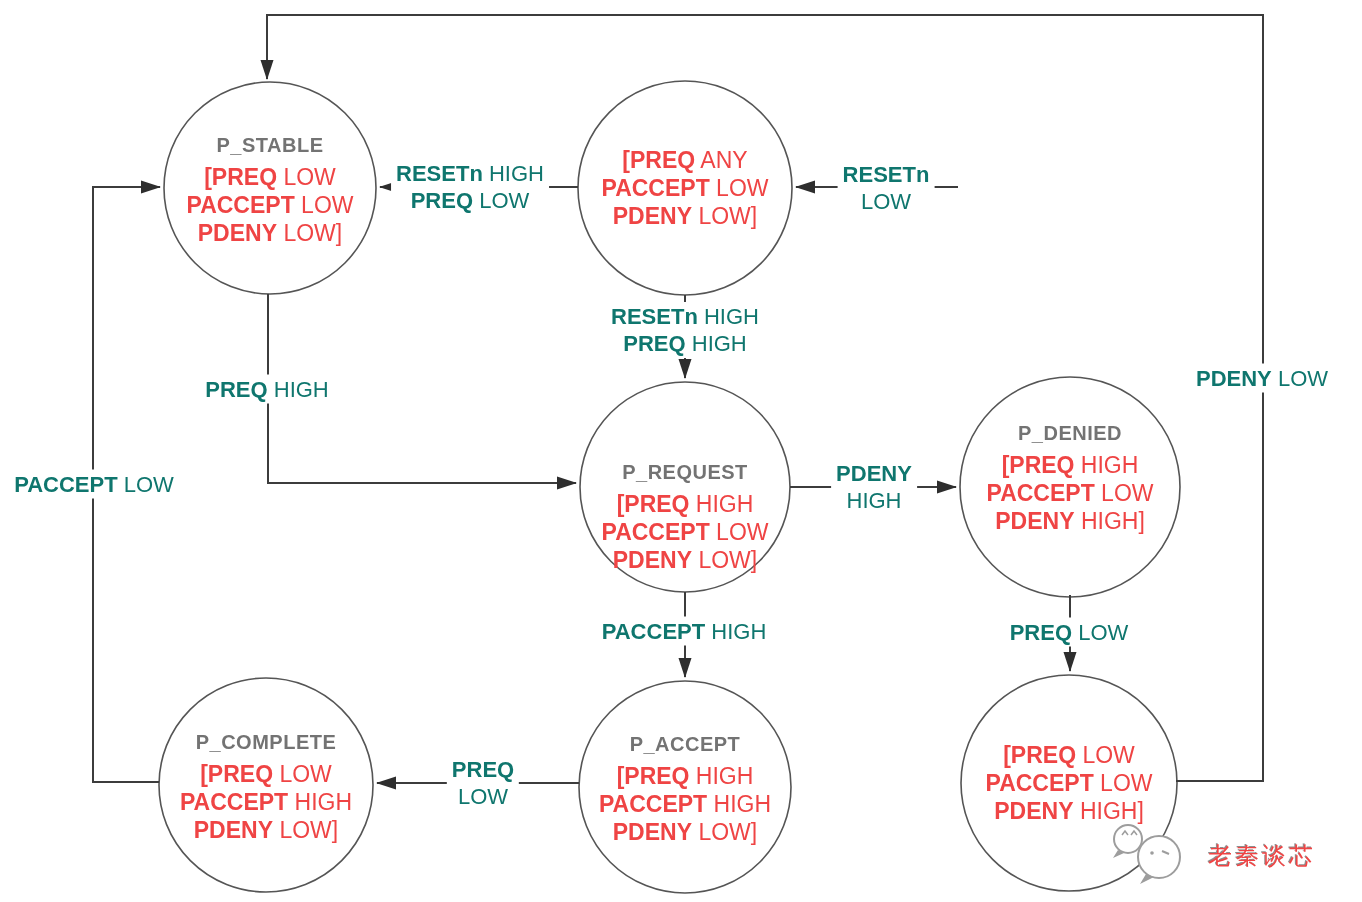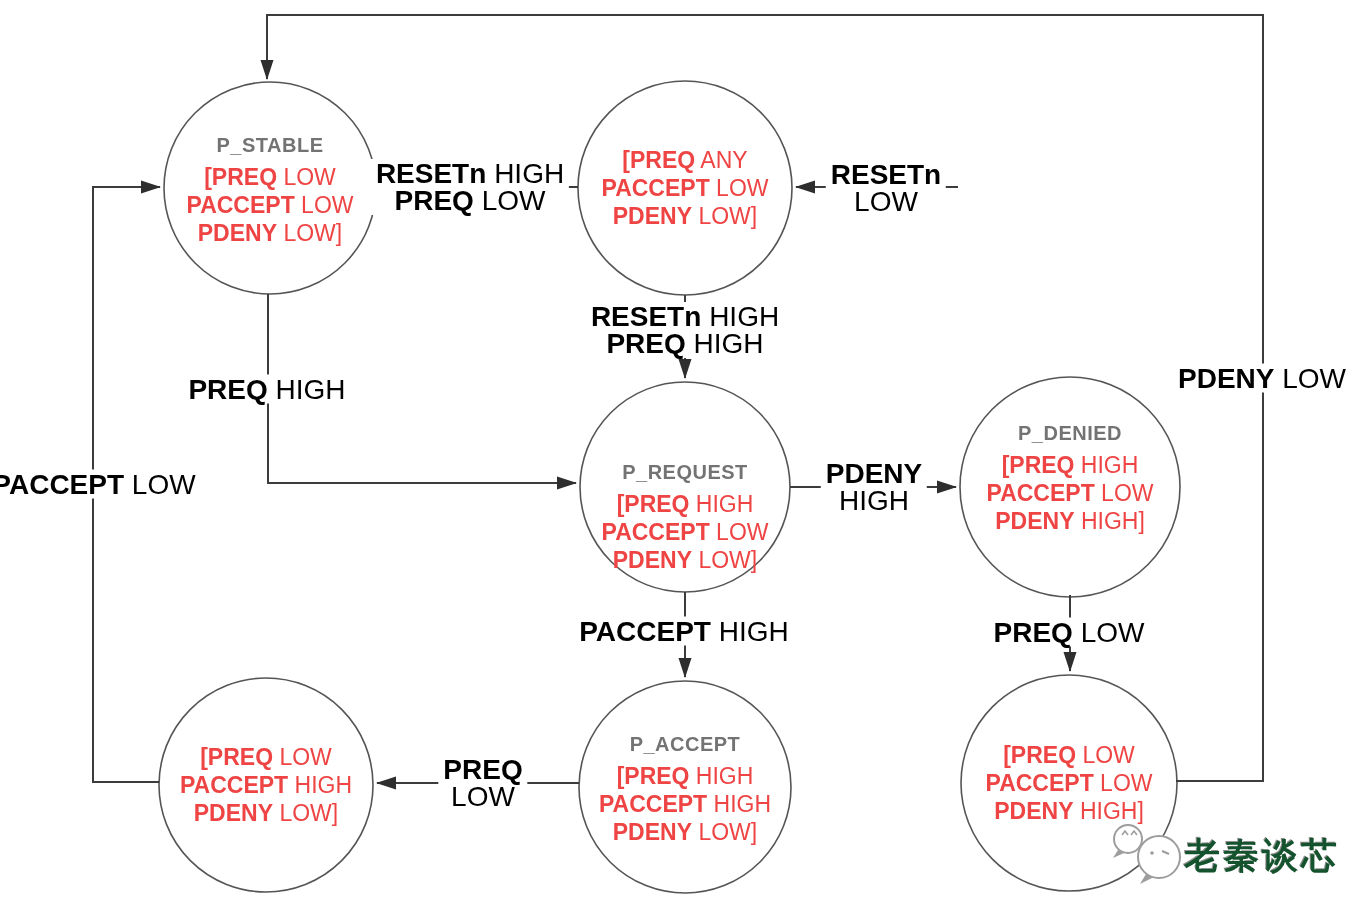--- a/index.html
+++ b/index.html
@@ -42,34 +42,34 @@
     white-space: nowrap;
   }
   .state-attr b { font-weight: 700; }
   
   .tlabel {
     position: absolute;
     transform: translate(-50%, -50%);
     background: #ffffff;
     padding: 1px 5px;
     text-align: center;
-    font-size: 28px;
+    font-size: 22px;
     line-height: 27px;
-    color: #000000;
+    color: #0f766e;
     white-space: nowrap;
   }
   .tlabel b { font-weight: 700; }
   
   .watermark-text {
     position: absolute;
     transform: translate(-50%, -50%);
-    font-size: 36px;
-    font-weight: 700;
+    font-size: 24px;
+    font-weight: 400;
     letter-spacing: 3px;
-    color: #14532d;
+    color: #ef4444;
     text-shadow: 1px 1px 0 #ffffff, -1px -1px 0 #8f8f8f;
     white-space: nowrap;
   }
 </style>
 </head>
 <body>
 
 <div class="canvas">
 
   <svg class="layer" width="1362" height="902" viewBox="0 0 1362 902">
@@ -133,20 +133,21 @@
   </div>
 
   <div class="state" style="left:1070px; top:476px;">
     <div class="state-title">P_DENIED</div>
     <div class="state-attr"><b>[PREQ</b> <span>HIGH</span></div>
     <div class="state-attr"><b>PACCEPT</b> <span>LOW</span></div>
     <div class="state-attr"><b>PDENY</b> <span>HIGH]</span></div>
   </div>
 
   <div class="state" style="left:266px; top:785px;">
+    <div class="state-title">P_COMPLETE</div>
     <div class="state-attr"><b>[PREQ</b> <span>LOW</span></div>
     <div class="state-attr"><b>PACCEPT</b> <span>HIGH</span></div>
     <div class="state-attr"><b>PDENY</b> <span>LOW]</span></div>
   </div>
 
   <div class="state" style="left:685px; top:787px;text-align:center;">
     <div class="state-title">P_ACCEPT</div>
     <div class="state-attr"><b>[PREQ</b> <span>HIGH</span></div>
     <div class="state-attr"><b>PACCEPT</b> <span>HIGH</span></div>
     <div class="state-attr"><b>PDENY</b> <span>LOW]</span></div>

